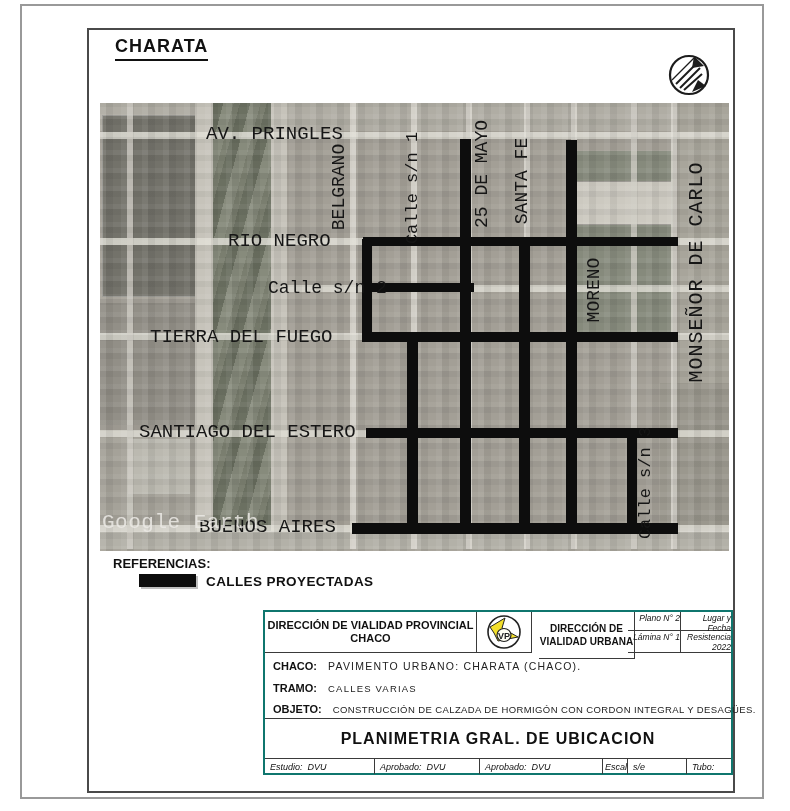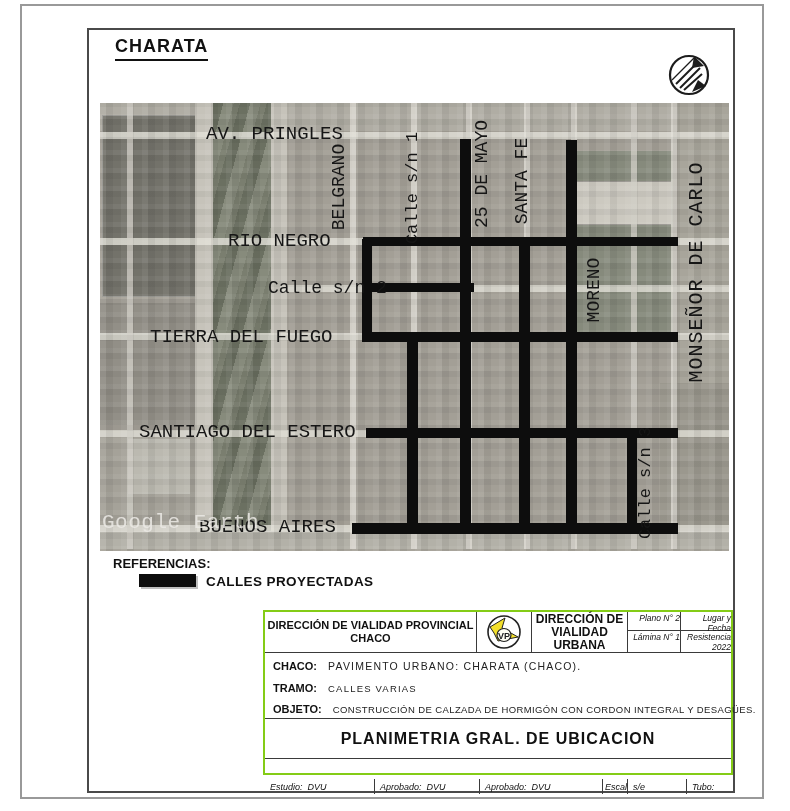--- a/index.html
+++ b/index.html
@@ -31,32 +31,32 @@
           color:#eceae6;opacity:.85;letter-spacing:.5px;}
 
   
   .legend-heading{position:absolute;left:113px;top:556px;font-size:13px;font-weight:bold;}
   .legend-swatch{position:absolute;left:139px;top:574px;width:57px;height:13px;background:#0d0d0d;
           box-shadow:2px 2px 0 rgba(0,0,0,.25);}
   .legend-label{position:absolute;left:206px;top:574px;font-size:13.5px;font-weight:bold;letter-spacing:.4px;}
 
   
   .tblock{position:absolute;left:263px;top:610px;width:470px;height:165px;
-          border:2px solid #84cc16;background:#fff;box-sizing:border-box;font-size:11px;}
+          border:2px solid #0f766e;background:#fff;box-sizing:border-box;font-size:11px;}
   .tb-cell{position:absolute;box-sizing:border-box;}
   .b-r{border-right:1.5px solid #3a3a3a;}
   .b-b{border-bottom:1.5px solid #3a3a3a;text-align:right;}
   .cntr{display:flex;flex-direction:column;align-items:center;justify-content:center;text-align:center;}
   .org{font-weight:bold;font-size:11px;line-height:13px;}
   .small-it{font-style:italic;font-size:8.5px;line-height:9.5px;padding:2px 0 0 4px;}
   .tb-line{position:absolute;left:8px;white-space:nowrap;}
   .tb-lab{font-weight:bold;font-size:11px;display:inline-block;}
   .tb-val{font-size:9.5px;letter-spacing:1.2px;color:#222;display:inline-block;margin-left:8px;}
   .plan-title{font-weight:bold;font-size:16px;letter-spacing:1px;}
-  .foot{font-style:italic;font-size:9px;padding:3px 0 0 5px;white-space:nowrap;overflow:hidden;margin-top:20px;}
+  .foot{font-style:italic;font-size:9px;padding:3px 0 0 5px;white-space:nowrap;overflow:hidden;}
 </style>
 </head>
 <body>
 
 <div class="page">
   <div class="outer-border"></div>
   <div class="inner-frame"></div>
 
   <div class="sheet-title">CHARATA</div>
 
@@ -144,21 +144,21 @@
       <span>CHACO</span>
     </div>
     <div class="tb-cell cntr b-r b-b" style="left:212px;top:0;width:55px;height:41px;">
       <svg width="48" height="38" viewBox="0 0 48 38">
         <circle cx="24" cy="19" r="16" fill="none" stroke="#222" stroke-width="1.6"></circle>
         <polygon points="10,14 25,5 22,15 38,24 18,28 14,20" fill="#f3df2b" stroke="#222" stroke-width="1"></polygon>
         <ellipse cx="24" cy="22" rx="7" ry="6.5" fill="#fffef2" stroke="#222" stroke-width="1.2"></ellipse>
         <text x="24" y="25.5" text-anchor="middle" font-size="9" font-weight="bold" fill="#222" font-family="Liberation Sans, sans-serif">VP</text>
       </svg>
     </div>
-    <div class="tb-cell cntr b-r b-b org" style="left:267px;top:0;width:96px;height:41px;font-size:12px;">
+    <div class="tb-cell cntr b-r b-b org" style="left:274px;top:0;width:96px;height:47px;font-size:10px;">
       <span>DIRECCIÓN DE</span>
       <span>VIALIDAD URBANA</span>
     </div>
     <div class="tb-cell b-r b-b small-it" style="left:363px;top:0;width:53px;height:19px;">Plano N° 2</div>
     <div class="tb-cell b-r small-it b-b" style="left:363px;top:19px;width:53px;height:22px;">Lámina N° 1</div>
     <div class="tb-cell b-b small-it" style="left:416px;top:0;width:50px;height:19px;">Lugar y Fecha</div>
     <div class="tb-cell b-b small-it" style="left:416px;top:19px;width:50px;height:22px;">
       <span style="display:block;">Resistencia</span>
       <span style="display:block;">2022</span>
     </div>

